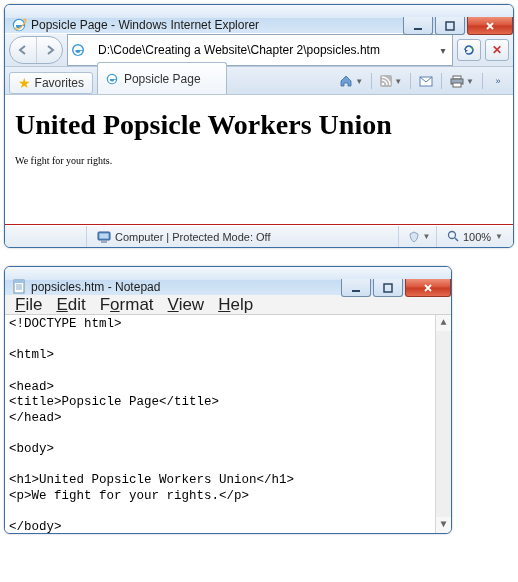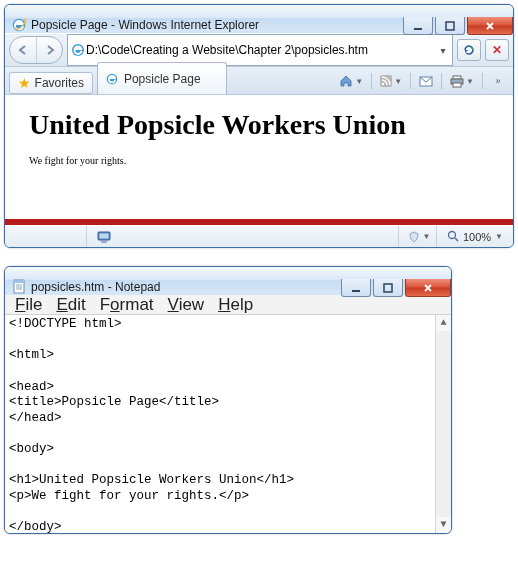--- a/index.html
+++ b/index.html
@@ -90,21 +90,21 @@
   }
   .nav-circle + .nav-circle { border-left:1px solid #c4d3e3; }
   .addr-wrap {
     flex:1;
     height:32px;
     border:1px solid #97abc1;
     background:#fff;
     display:flex;
     align-items:center;
     padding:0 2px;
-    gap:0;
+    gap:12px;
   }
   .addr-wrap .ie-small { width:16px; height:16px; }
   .addr-text {
     flex:1;
     font-size:12px;
     color:#000;
     white-space:nowrap; overflow:hidden;
   }
   .addr-drop {
     width:14px; color:#555; text-align:center; font-size:10px;
@@ -169,23 +169,23 @@
     gap:2px;
     color:#3a5b85;
     font-size:11px;
   }
   .tool-btn .drop { font-size:8px; color:#666; }
   .tool-sep { width:1px; height:16px; background:#b4c4d8; margin:0 2px; }
 
   
   .ie-content {
     background:#fff;
-    padding:8px 24px;
+    padding:8px 10px;
     height:130px;
-    border-bottom:6px solid #b91c1c;
+    border-bottom:1px solid #b91c1c;
     overflow:auto;
   }
   .ie-content h1 {
     font-family:"Times New Roman",serif;
     font-size:28px;
     font-weight:bold;
     margin:6px 0 14px 0;
     color:#000;
   }
   .ie-content p {
@@ -398,20 +398,21 @@
   </div>
 
   <div class="ie-status">
     <div class="status-left"></div>
     <div class="status-zone">
       <svg width="14" height="14" viewBox="0 0 14 14">
           <rect x="1" y="2" width="12" height="8" rx="1" fill="#5f8fc9" stroke="#2f5a90"></rect>
           <rect x="2.5" y="3.5" width="9" height="5" fill="#bcd7f2"></rect>
           <rect x="4" y="11" width="6" height="2" fill="#9aaabf"></rect>
         </svg>
+      <span>Computer | Protected Mode: Off</span>
     </div>
     <div class="status-sec-drop">
       <svg width="12" height="12" viewBox="0 0 12 12">
           <path d="M6 1 L10 3 C10 7 8 10 6 11 C4 10 2 7 2 3 Z" fill="#d8e4ef" stroke="#8ba5c2"></path>
         </svg>
       <span style="font-size:8px;color:#666">▼</span>
     </div>
     <div class="status-zoom">
       <span class="zoom-ico">
         <svg width="12" height="12" viewBox="0 0 12 12">

